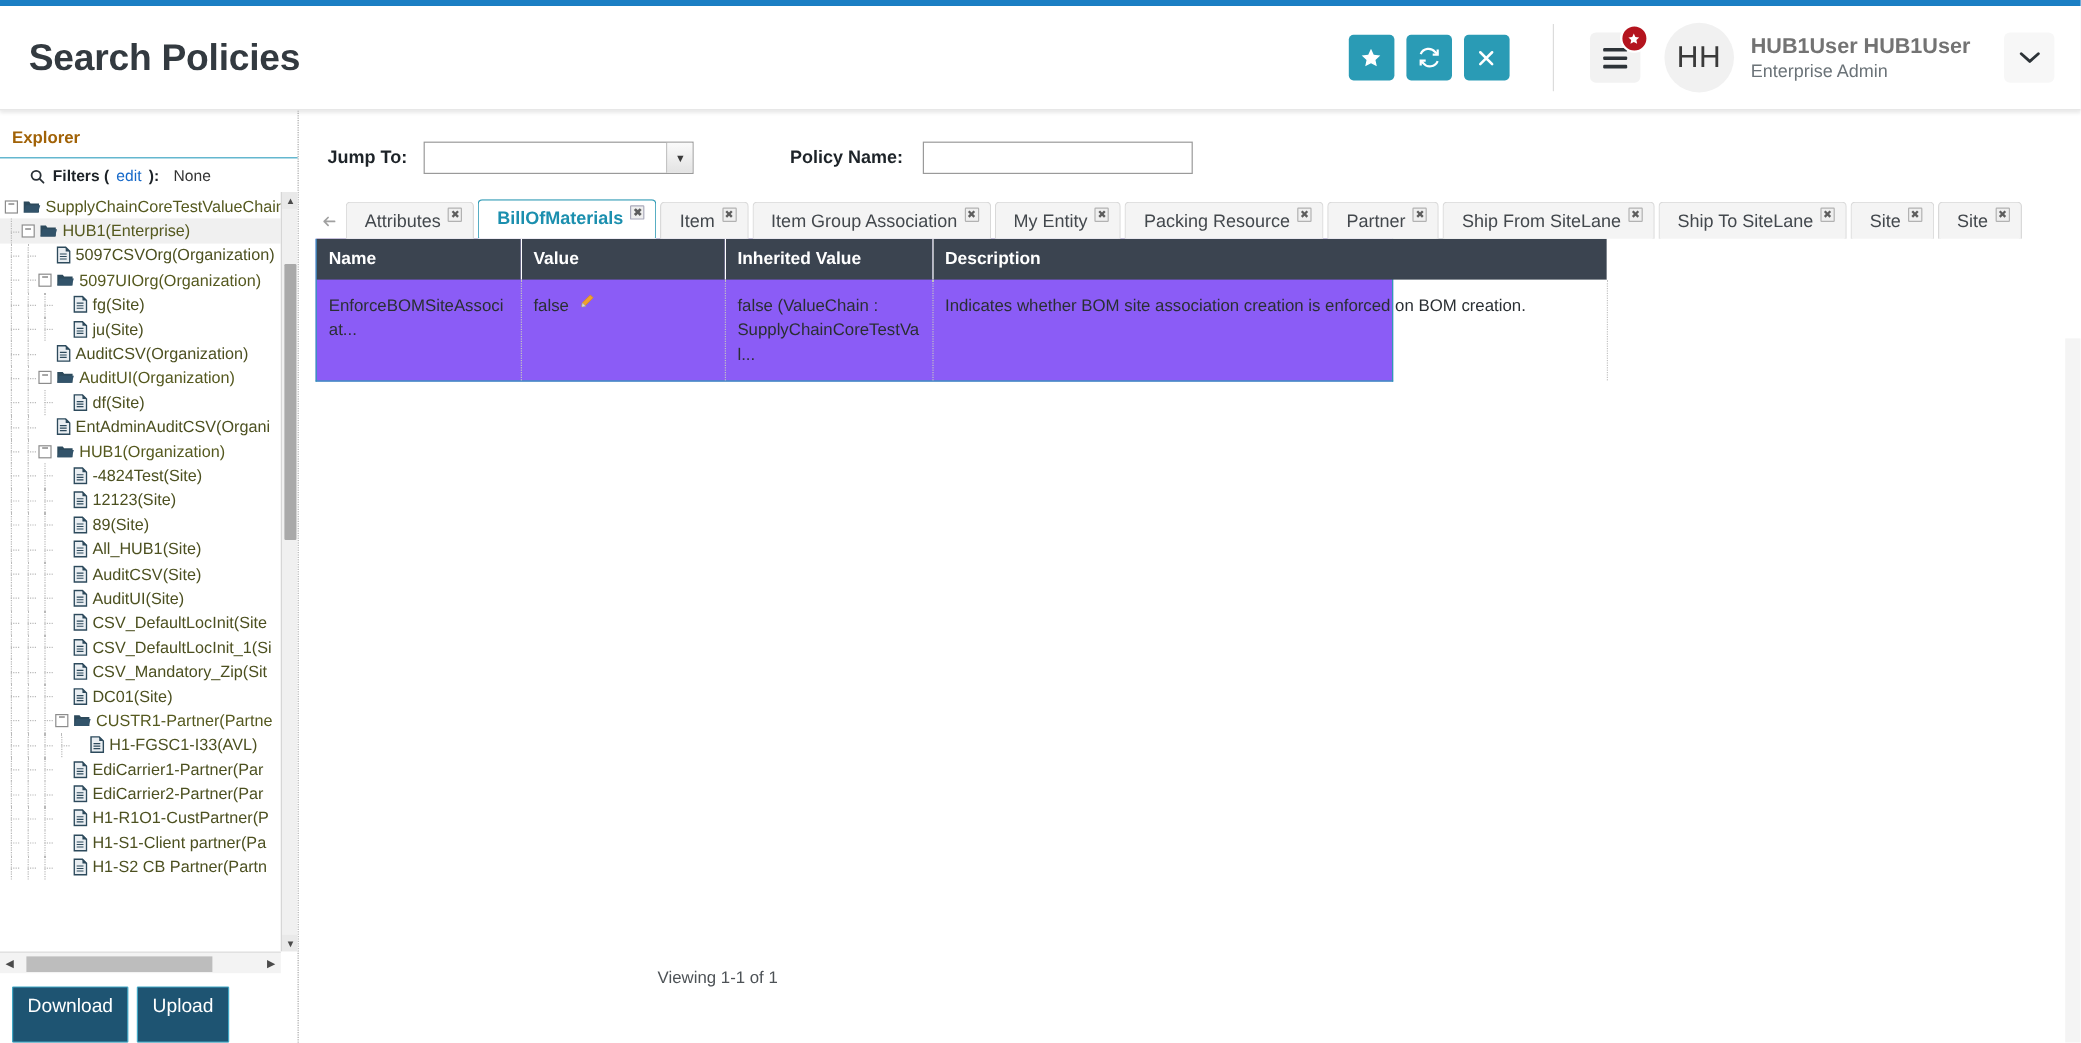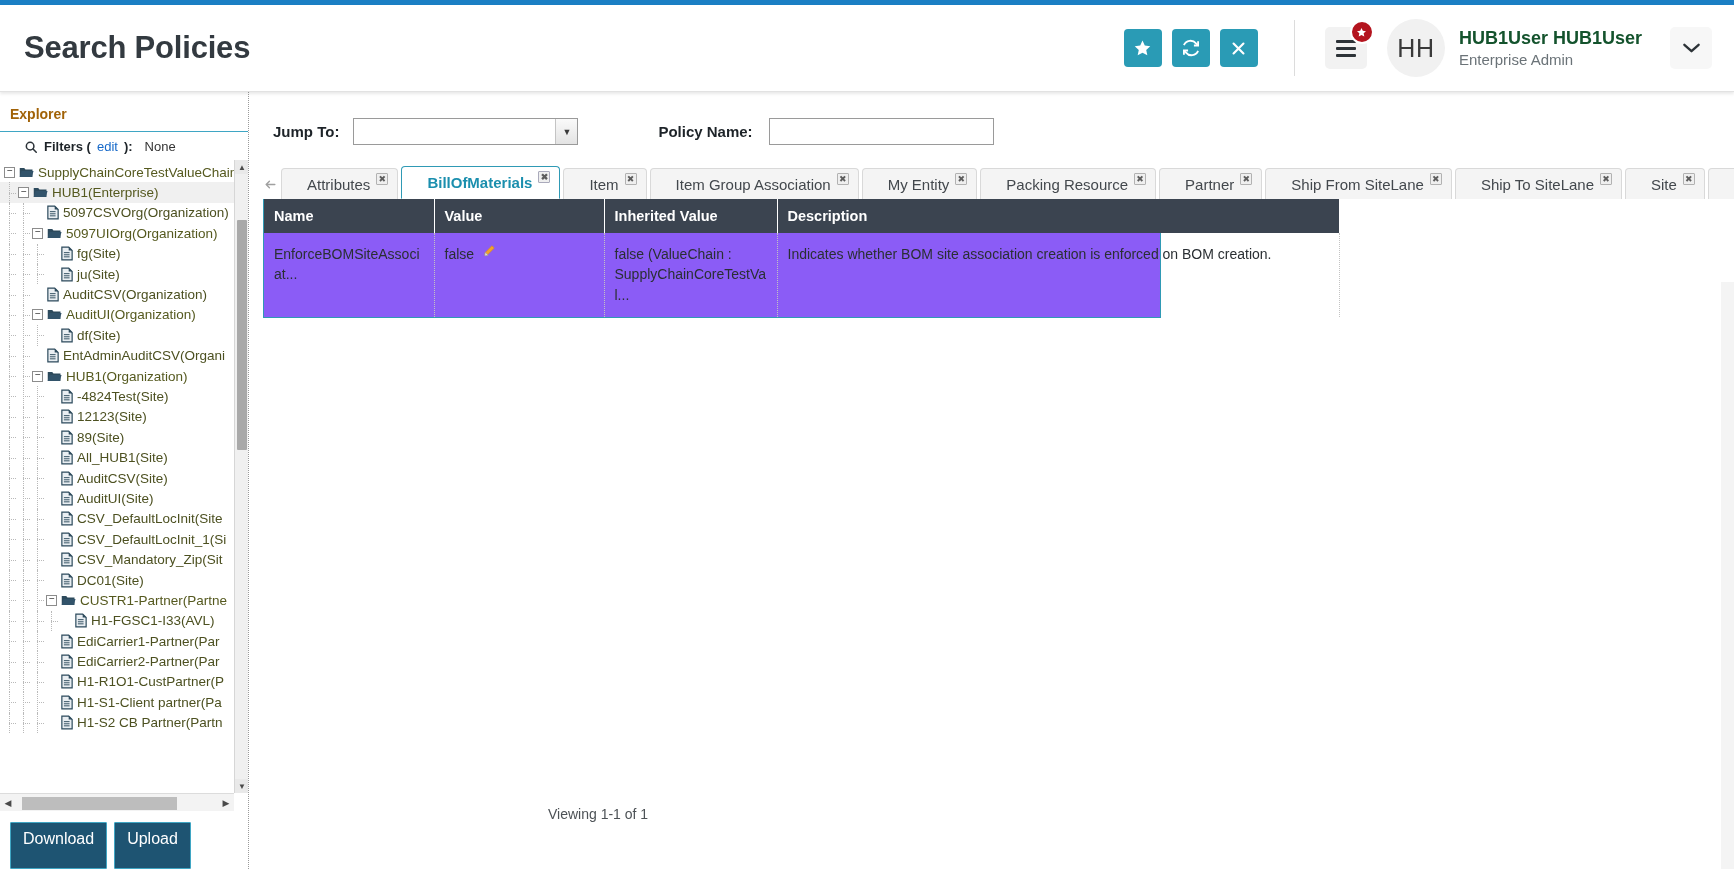--- a/index.html
+++ b/index.html
@@ -68,21 +68,21 @@
   }
 
   .avatar {
     width: 58px; height: 58px; border-radius: 50%;
     background: #f1f1f1; color: #3a3a3a;
     display: flex; align-items: center; justify-content: center;
     font-size: 25px; letter-spacing: .5px;
     margin-right: 14px;
   }
   .user-block { display: flex; flex-direction: column; justify-content: center; }
-  .user-name { font-size: 18px; font-weight: bold; color: #14532d; line-height: 1.35; }
+  .user-name { font-size: 18px; font-weight: bold; color: #737373; line-height: 1.35; }
   .user-role { font-size: 15px; color: #6b7378; line-height: 1.3; }
   .caret-btn {
     width: 42px; height: 42px; background: #f7f7f7; border: none; border-radius: 5px;
     margin-left: 28px; margin-right: 22px;
     display: flex; align-items: center; justify-content: center; cursor: pointer;
   }
 
   
   .body-wrap { display: flex; height: 777px; background: #fff; }
 
@@ -241,21 +241,21 @@
     color: #9b9b9b; font-size: 16px; cursor: pointer;
     margin-right: 3px;
   }
   .tab {
     display: flex; align-items: center; gap: 6px;
     background: #f4f4f4;
     border: 1px solid #d9d9d9;
     border-bottom: none;
     border-radius: 4px 4px 0 0;
     height: 31px;
-    padding: 0 9px 0 25px;
+    padding: 0 9px 0 15px;
     margin-right: 3px;
     font-size: 15px; color: #43484d;
     cursor: pointer;
     white-space: nowrap;
     position: relative;
     flex: 0 0 auto;
   }
   .tab.active {
     background: #fff;
     border: 1px solid #2f9ab5;

